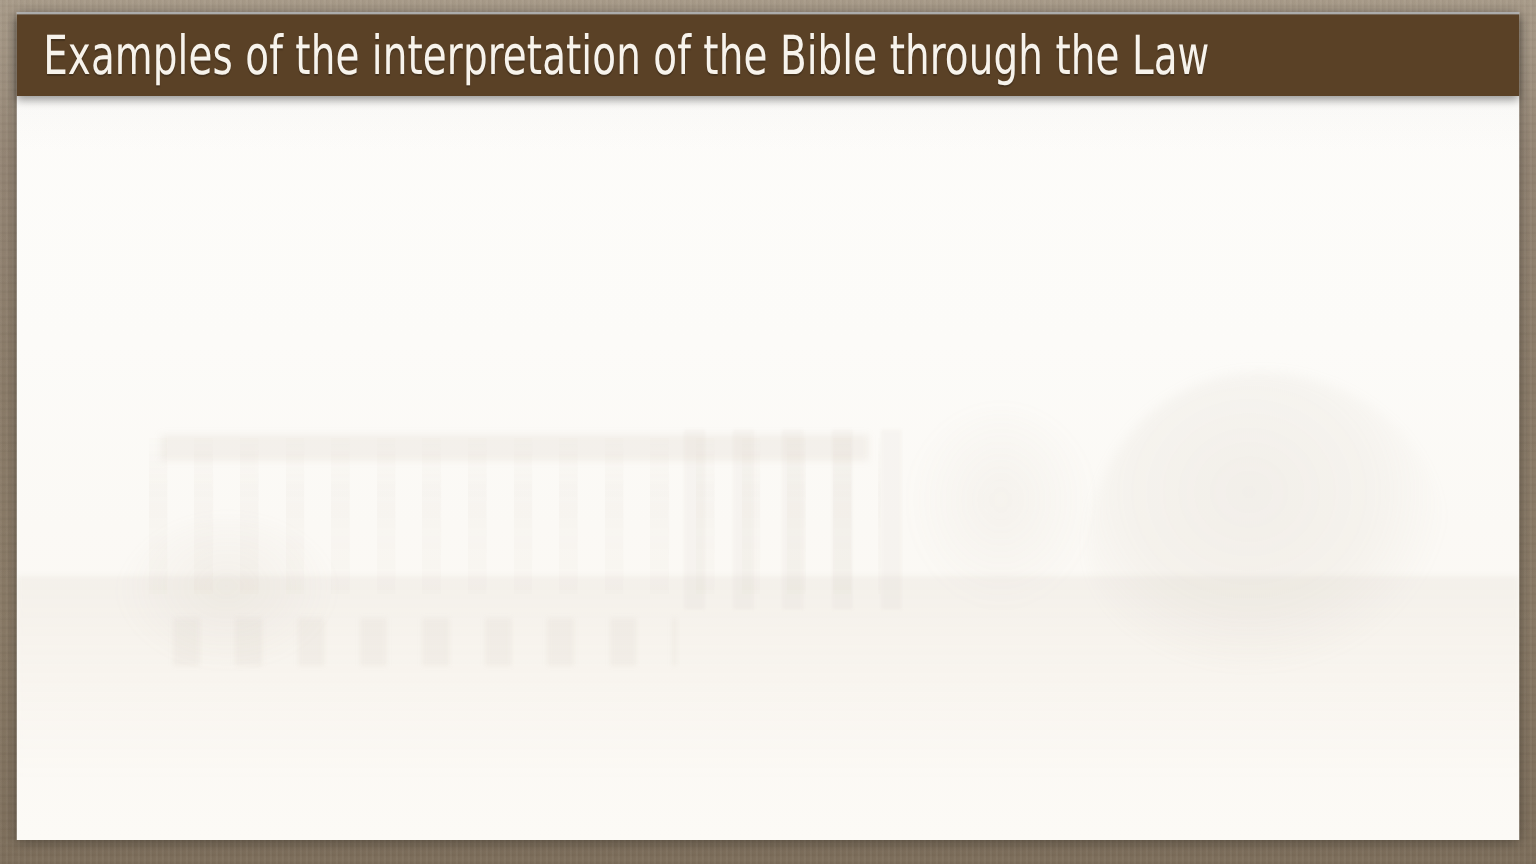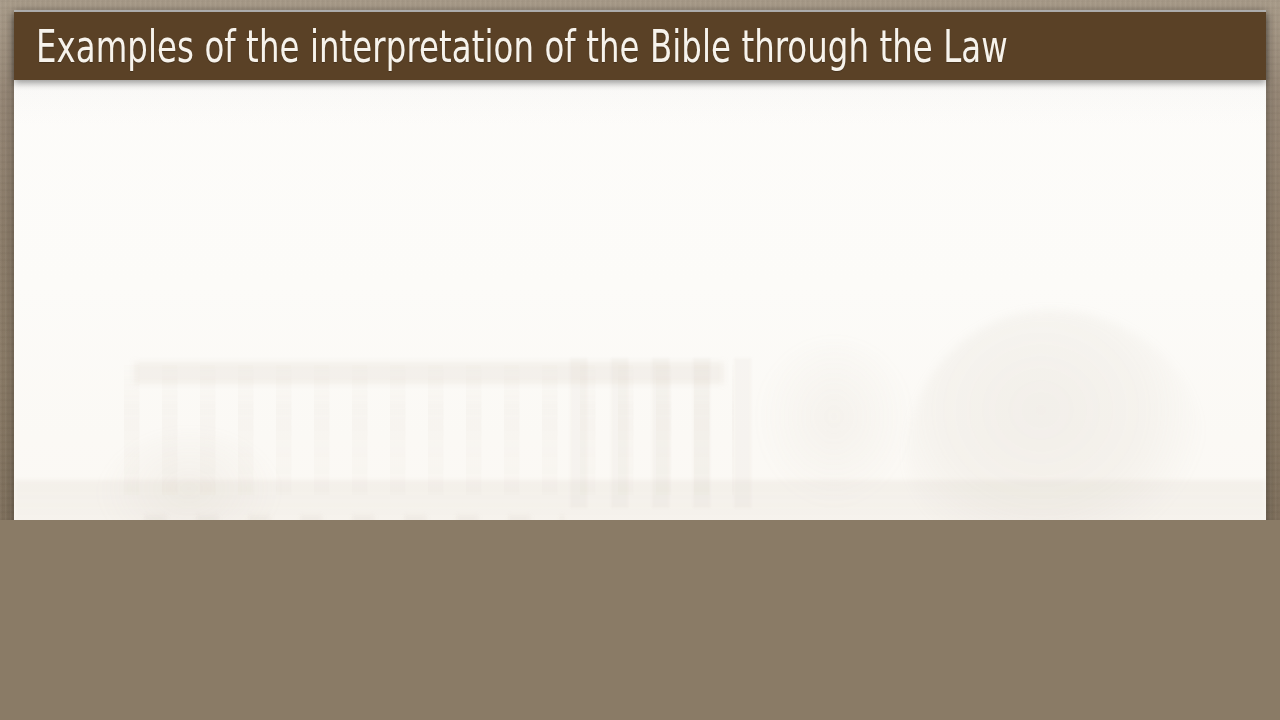--- a/index.html
+++ b/index.html
@@ -12,21 +12,21 @@
   }
   body {
     font-family: "Liberation Sans", sans-serif;
     background: #8a7b66;
   }
 
   
   .slide-frame {
     position: relative;
     width: 1280px;
-    height: 520px;
+    height: 720px;
     overflow: hidden;
     background:
       linear-gradient(180deg,
         #a99c8a 0%,
         #958675 18%,
         #8b7c69 45%,
         #897a66 70%,
         #7e6f5c 100%);
   }
   .slide-frame::after{

